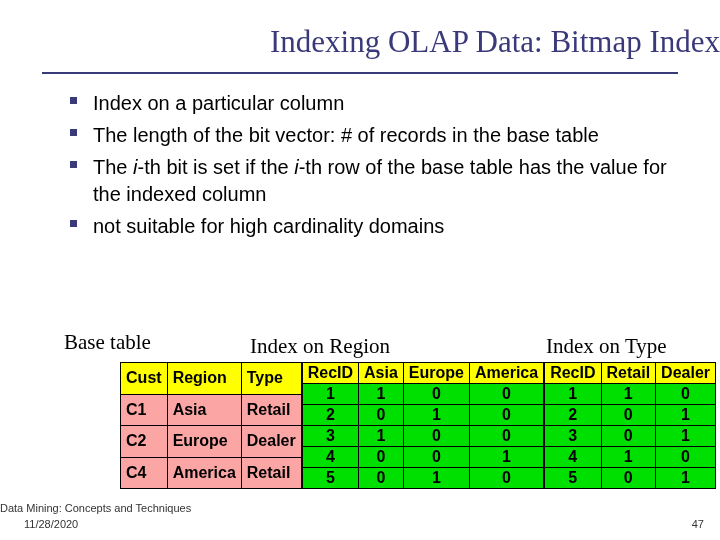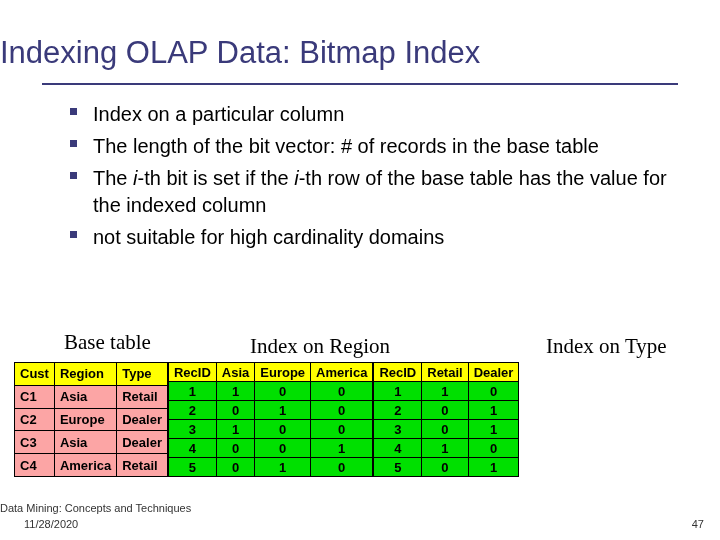--- a/index.html
+++ b/index.html
@@ -13,25 +13,25 @@
     position: relative;
     overflow: hidden;
   }
   .slide {
     width: 720px;
     height: 540px;
     position: relative;
     box-sizing: border-box;
   }
   .title {
-    font-family: Liberation Sans, sans-serif;
+    font-family: Liberation Serif, serif;
     font-size: 31px;
     color: #3a3a7a;
-    text-align: left;
-    padding-top: 35px;
+    text-align: right;
+    padding-top: 24px;
     padding-bottom: 8px;
   }
   .hr {
     margin: 4px 42px 0 42px;
     border: none;
     border-top: 2px solid #3a3a7a;
   }
   .bullets {
     margin: 16px 48px 0 70px;
     font-size: 20px;
@@ -65,23 +65,23 @@
   .lbl-base   { position: absolute; left: 64px;  top: 0; }
   .lbl-region { position: absolute; left: 250px; top: 4px; }
   .lbl-type   { position: absolute; left: 546px; top: 4px; }
 
   .tables {
     position: absolute;
     top: 362px;
     left: 14px;
     width: 702px;
     display: flex;
-    justify-content: flex-start;
+    justify-content: flex-end;
     font-family: Arial, sans-serif;
-    font-size: 13px;
+    font-size: 16px;
   }
   table {
     border-collapse: collapse;
   }
   td, th {
     border: 1px solid #000;
     padding: 1px 5px;
     text-align: left;
     font-weight: bold;
     height: 19px;
@@ -154,25 +154,20 @@
         <td>C1</td>
         <td>Asia</td>
         <td>Retail</td>
       </tr>
       <tr class="white">
         <td>C2</td>
         <td>Europe</td>
         <td>Dealer</td>
       </tr>
       <tr class="white">
-        <td>C3</td>
-        <td>Asia</td>
-        <td>Dealer</td>
-      </tr>
-      <tr class="white">
         <td>C4</td>
         <td>America</td>
         <td>Retail</td>
       </tr>
     </tbody>
       </table>
 
     <table>
       <tbody>
           <tr class="hdr">

